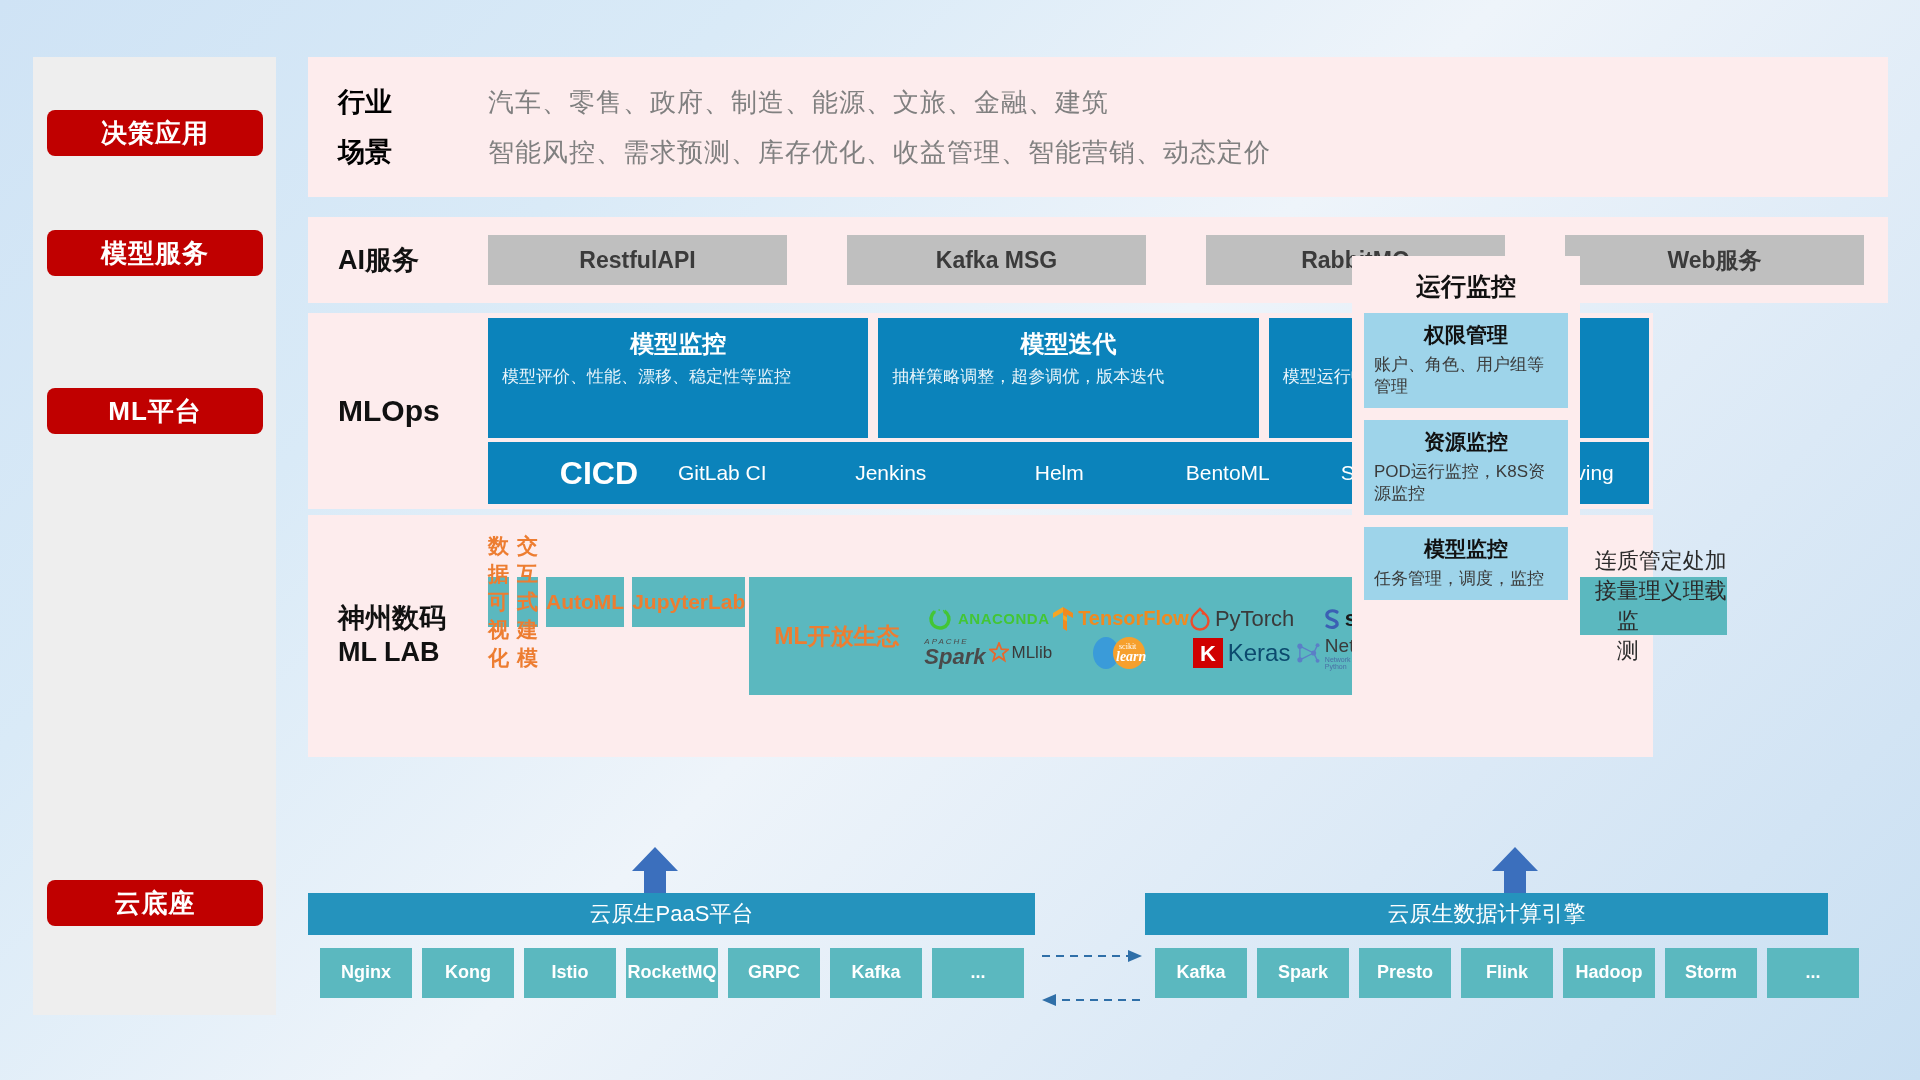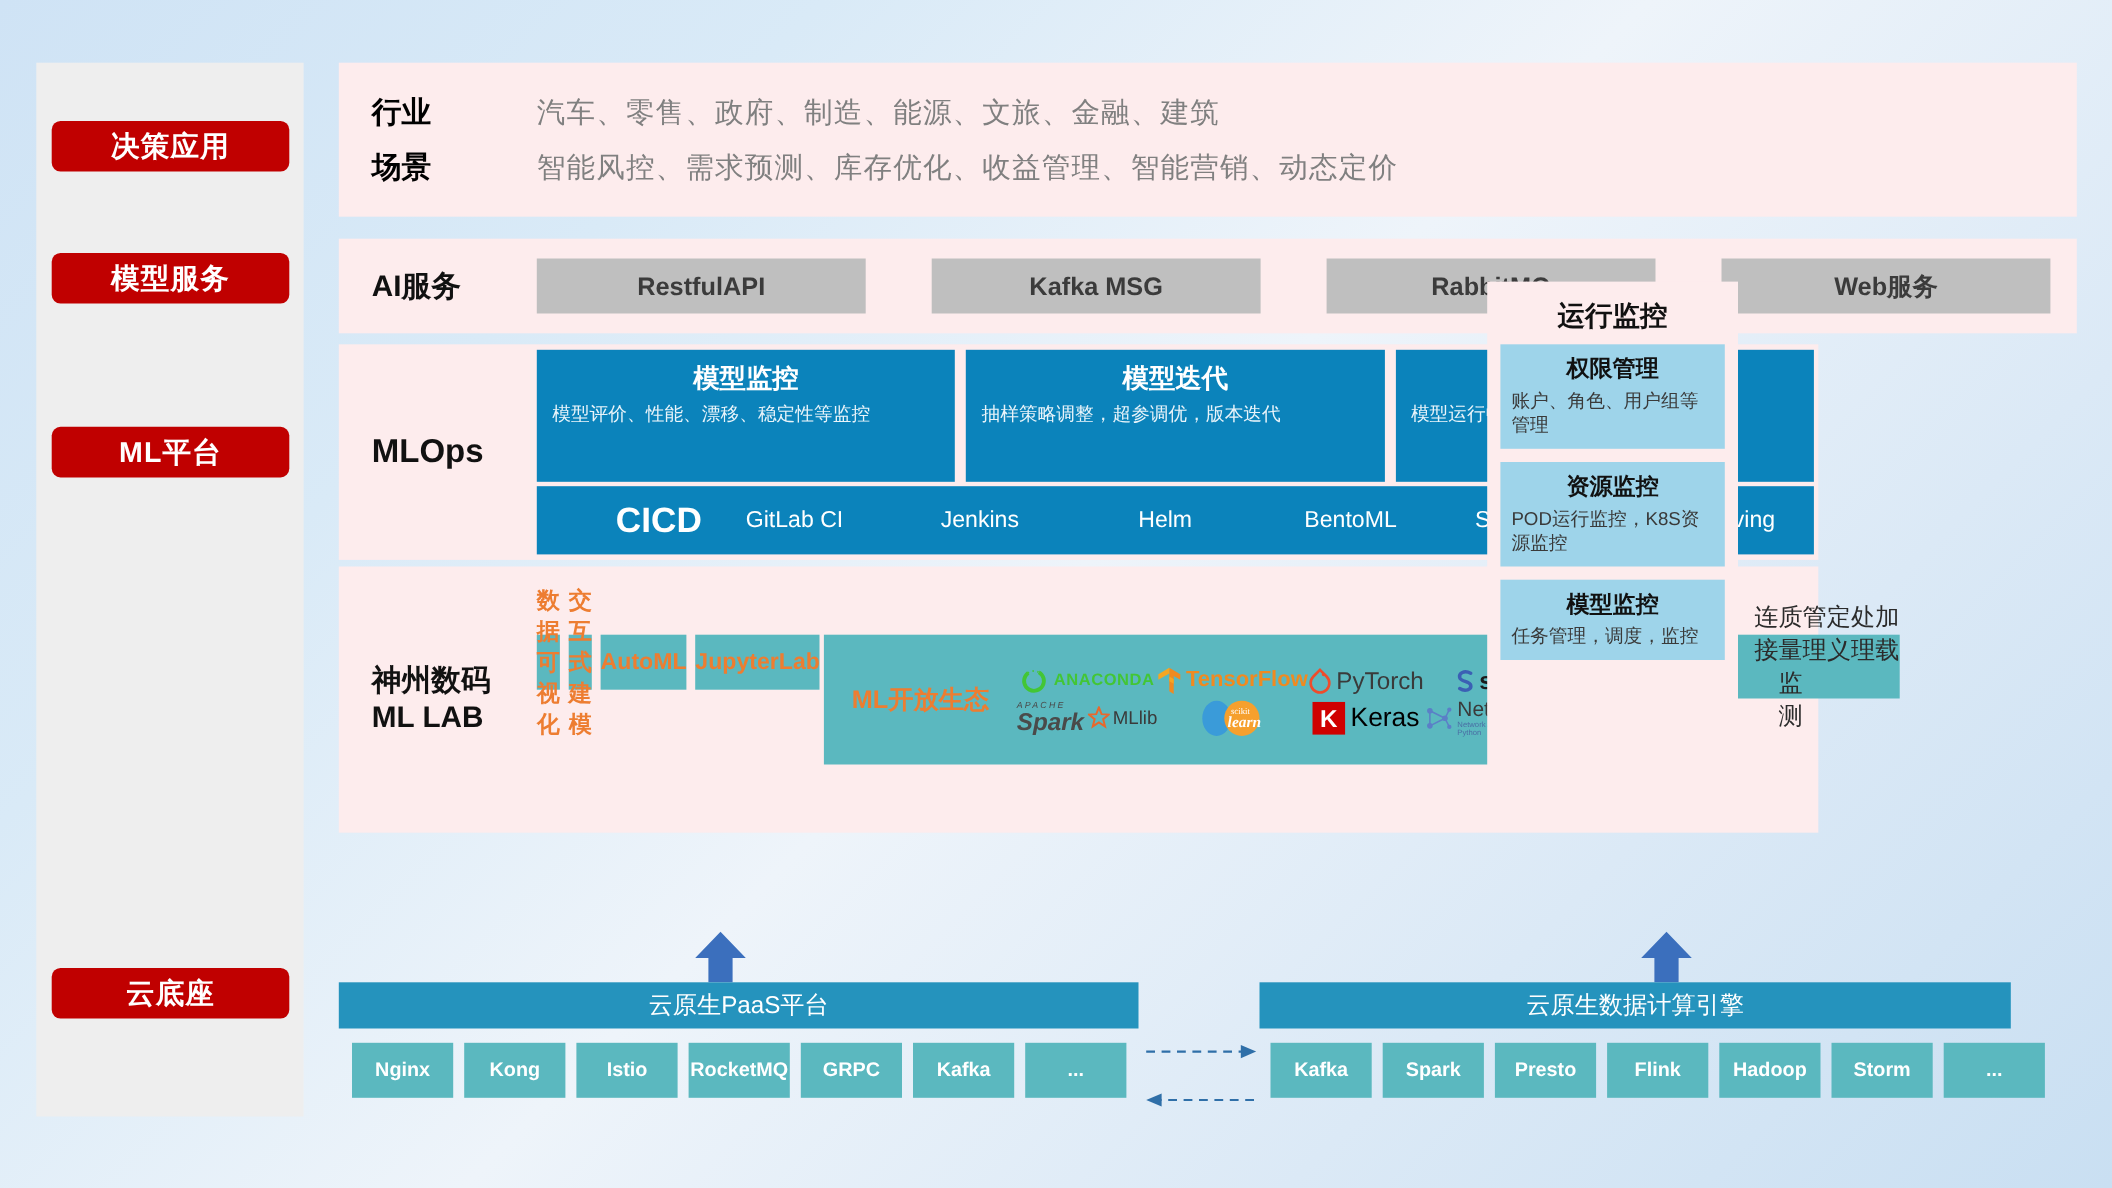--- a/index.html
+++ b/index.html
@@ -282,21 +282,21 @@
                   <text x="30" y="13" font-family="Liberation Serif, serif" font-size="8" fill="#fff">scikit</text>
                   <text x="27" y="25" font-family="Liberation Serif, serif" font-size="14" font-style="italic" font-weight="bold" fill="#fff">learn</text>
                 </svg>
               </div>
 
               <div style="display:flex;align-items:center;gap:5px;">
                 <svg width="30" height="30" viewBox="0 0 30 30">
                   <rect x="0" y="0" width="30" height="30" fill="#d00000"></rect>
                   <text x="15" y="23" text-anchor="middle" font-family="Liberation Sans, sans-serif" font-size="22" font-weight="bold" fill="#fff">K</text>
                 </svg>
-                <span style="color:#000000;font-size:24px;">Keras</span>
+                <span style="color:#0c4a6e;font-size:24px;">Keras</span>
               </div>
 
               <div style="display:flex;align-items:center;gap:3px;">
                 <svg width="28" height="28" viewBox="0 0 28 28">
                   <g stroke="#5b7fc7" stroke-width="1.4" fill="none">
                     <line x1="6" y1="7" x2="20" y2="14"></line>
                       <line x1="6" y1="21" x2="20" y2="14"></line>
                     <line x1="6" y1="7" x2="6" y2="21"></line>
                       <line x1="20" y1="14" x2="24" y2="6"></line>
                     <line x1="20" y1="14" x2="24" y2="22"></line>

